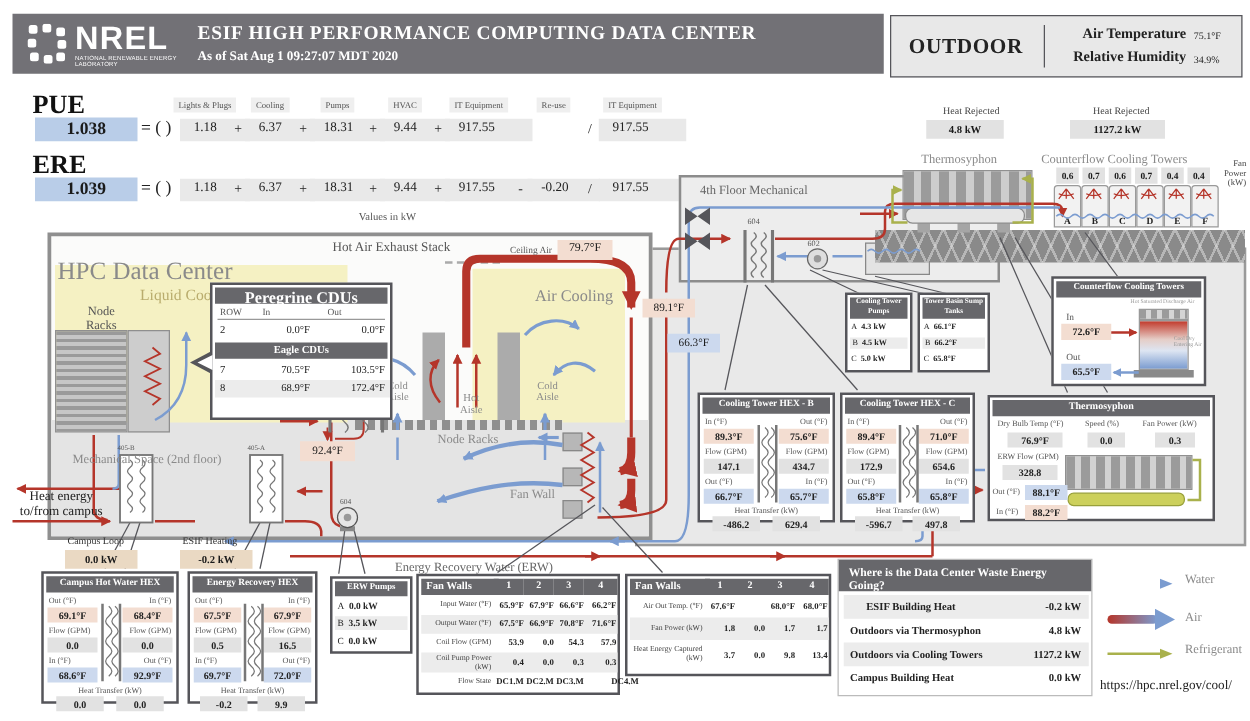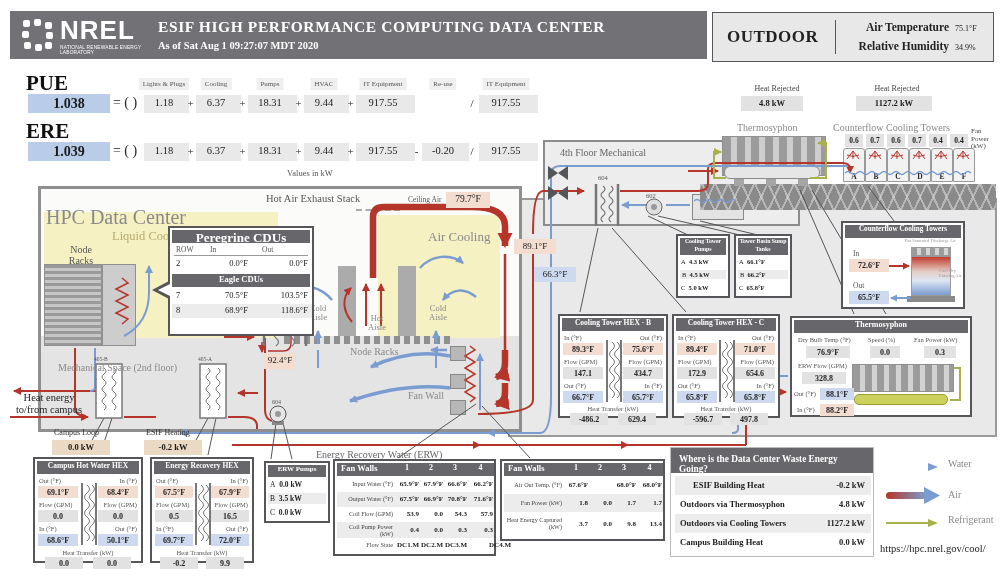--- a/index.html
+++ b/index.html
@@ -15,21 +15,21 @@
   .tanc{background:#ead9c3}
   .bluec{background:#b9cde8}
   .callout{position:absolute;background:#fff;border:2px solid #55555a;box-sizing:border-box;z-index:6}
   .btitle{position:absolute;left:2px;right:2px;background:#67676b;color:#fff;font-weight:bold;text-align:center}
   .hexlab{position:absolute;font-size:6.5px;color:#555}
   .hexchip{position:absolute;box-sizing:border-box;font-size:8px;font-weight:bold;text-align:center;padding-top:1.5px;height:12px}
   .fwhead{position:absolute;background:#67676b;color:#fff;font-weight:bold}
   .fwlab{position:absolute;font-size:6.2px;color:#444;text-align:right;line-height:1.15}
   .fwval{position:absolute;font-size:7px;font-weight:bold;text-align:right}
   .rowshade{background:#ececec}
-  .eqchip{position:absolute;background:#e9e9e9;font-size:10.5px;text-align:center;padding:2px 5px 0 0;height:16px}
+  .eqchip{position:absolute;background:#e9e9e9;font-size:10.5px;text-align:left;padding:2px 5px 0 11px;height:16px}
   .eqop{position:absolute;font-size:11px;text-align:center}
   .eqlab{position:absolute;background:#efefef;color:#555;font-size:7px;padding:2px 4px;white-space:nowrap;transform:translateX(-50%)}
   .tower{position:absolute;width:20px;height:32px;background:#f2f2f2;border:1px solid #9a9a9a;
          border-radius:3px 3px 0 0;z-index:2;text-align:center}
   .tower .lt{position:absolute;bottom:0;left:0;right:0;font-size:7.5px;font-weight:bold}
   .pill{position:absolute;background:#ababab;z-index:2}
   svg{display:block}
 </style>
 </head>
 <body>
@@ -148,21 +148,21 @@
 <div class="lab" style="left:852px;top:85px;width:90px;text-align:center;font-size:8px;color:#444">Heat Rejected</div>
 <div class="chip grayc" style="left:856px;top:96px;width:76px;height:15px;font-size:8.5px;font-weight:bold">1127.2 kW</div>
 <div class="lab glab" style="left:833px;top:122px;font-size:10px">Counterflow Cooling Towers</div>
 
 <div class="chip grayc" style="left:845px;top:134px;width:18px;height:13px;font-size:7.5px;font-weight:bold">0.6</div>
 <div class="chip grayc" style="left:866px;top:134px;width:18px;height:13px;font-size:7.5px;font-weight:bold">0.7</div>
 <div class="chip grayc" style="left:887px;top:134px;width:18px;height:13px;font-size:7.5px;font-weight:bold">0.6</div>
 <div class="chip grayc" style="left:908px;top:134px;width:18px;height:13px;font-size:7.5px;font-weight:bold">0.7</div>
 <div class="chip grayc" style="left:929px;top:134px;width:18px;height:13px;font-size:7.5px;font-weight:bold">0.4</div>
 <div class="chip grayc" style="left:950px;top:134px;width:18px;height:13px;font-size:7.5px;font-weight:bold">0.4</div>
-<div class="lab" style="left:971px;top:128px;width:26px;text-align:left;font-size:7px;color:#444">
+<div class="lab" style="left:971px;top:128px;width:26px;text-align:right;font-size:7px;color:#444">
   <div>Fan</div>
   <div>Power</div>
   <div>(kW)</div>
 </div>
 
 <div class="tower" style="left:843px;top:148px">
   <svg width="18" height="12">
       <path d="M9,2 L3,10 M9,2 L15,10 M9,2 L9,10 M3,6 Q9,9 15,6" stroke="#b5352a" fill="none" stroke-width="1"></path>
     </svg>
   <div class="lt">A</div>
@@ -361,21 +361,21 @@
 <div class="lab" style="left:6px;top:392px;width:86px;text-align:center;font-size:10.5px;color:#222;z-index:4">
   <div>Heat energy</div>
   <div>to/from campus</div>
 </div>
 <div class="lab" style="left:316px;top:449px;font-size:10px;color:#666;z-index:4">Energy Recovery Water (ERW)</div>
 
 <div class="lab" style="left:408px;top:196px;font-size:7.5px;z-index:4">Ceiling Air</div>
 <div class="chip warm" style="left:446px;top:192px;width:44px;height:16px;font-size:9.5px;z-index:4">79.7°F</div>
 <div class="chip warm" style="left:514px;top:239px;width:42px;height:15px;z-index:4">89.1°F</div>
 <div class="chip cool" style="left:534px;top:267px;width:42px;height:15px;z-index:4">66.3°F</div>
-<div class="chip warm" style="left:264px;top:353px;width:32px;height:16px;z-index:4">92.4°F</div>
+<div class="chip warm" style="left:240px;top:353px;width:44px;height:16px;z-index:4">92.4°F</div>
 
 <div class="lab" style="left:94px;top:356px;font-size:5.5px;z-index:4">405-B</div>
 <div class="lab" style="left:198px;top:356px;font-size:5.5px;z-index:4">405-A</div>
 <div class="lab" style="left:272px;top:399px;font-size:6px;z-index:4">604</div>
 <div class="lab" style="left:54px;top:429px;font-size:8px;color:#333;z-index:4">Campus Loop</div>
 <div class="chip tanc" style="left:52px;top:440px;width:58px;height:15px;font-size:8.5px;font-weight:bold;z-index:4">0.0 kW</div>
 <div class="lab" style="left:146px;top:429px;font-size:8px;color:#333;z-index:4">ESIF Heating</div>
 <div class="chip tanc" style="left:144px;top:440px;width:58px;height:15px;font-size:8.5px;font-weight:bold;z-index:4">-0.2 kW</div>
 
 <div class="a" style="left:152px;top:281px;width:0;height:0;border-top:9px solid transparent;border-bottom:9px solid transparent;border-right:17px solid #55555a;z-index:7"></div>
@@ -394,21 +394,21 @@
   </div>
   <div class="btitle" style="top:46px;height:13px;font-size:8.5px">Eagle CDUs</div>
   <div class="a" style="left:4px;top:62px;width:134px;height:13px;font-size:8.5px">
     <span class="a" style="left:2px">7</span>
     <span class="a" style="left:28px;width:46px;text-align:right">70.5°F</span>
     <span class="a" style="left:82px;width:52px;text-align:right">103.5°F</span>
   </div>
   <div class="a rowshade" style="left:2px;top:76px;width:140px;height:14px;font-size:8.5px">
     <span class="a" style="left:4px;top:1px">8</span>
     <span class="a" style="left:30px;top:1px;width:46px;text-align:right">68.9°F</span>
-    <span class="a" style="left:84px;top:1px;width:52px;text-align:right">118.6°F</span>
+    <span class="a" style="left:84px;top:1px;width:52px;text-align:right">172.4°F</span>
   </div>
 </div>
 
 <div class="callout" style="left:676px;top:234px;width:54px;height:64px">
   <div class="btitle" style="top:2px;height:17px;font-size:5.8px;line-height:1.3">Cooling Tower Pumps</div>
   <div class="a" style="left:3px;top:22px;font-size:6.5px"><span>A</span>&nbsp;&nbsp;<b>4.3 kW</b></div>
   <div class="a rowshade" style="left:2px;top:34px;width:46px;font-size:6.5px;padding:1px 2px"><span>B</span>&nbsp;&nbsp;<b>4.5 kW</b></div>
   <div class="a" style="left:3px;top:48px;font-size:6.5px"><span>C</span>&nbsp;&nbsp;<b>5.0 kW</b></div>
 </div>
 <div class="callout" style="left:734px;top:234px;width:58px;height:64px">
@@ -472,21 +472,21 @@
   <div class="hexchip warm" style="left:3px;top:27px;width:40px">69.1°F</div>
   <div class="hexlab" style="left:4px;top:42px">Flow (GPM)</div>
   <div class="hexchip grayc" style="left:3px;top:51px;width:40px">0.0</div>
   <div class="hexlab" style="left:4px;top:66px">In (°F)</div>
   <div class="hexchip cool" style="left:3px;top:75px;width:40px">68.6°F</div>
   <div class="hexlab" style="right:4px;top:18px">In (°F)</div>
   <div class="hexchip warm" style="right:3px;top:27px;width:40px">68.4°F</div>
   <div class="hexlab" style="right:4px;top:42px">Flow (GPM)</div>
   <div class="hexchip grayc" style="right:3px;top:51px;width:40px">0.0</div>
   <div class="hexlab" style="right:4px;top:66px">Out (°F)</div>
-  <div class="hexchip cool" style="right:3px;top:75px;width:40px">50.1°F</div>
+  <div class="hexchip cool" style="right:3px;top:75px;width:40px">92.9°F</div>
   <svg class="a" style="left:44px;top:22px" width="20" height="66" viewBox="0 0 20 66">
     <path d="M3,2 V64 M17,2 V64" stroke="#777" stroke-width="2" fill="none"></path>
     <path d="M8,4 q5,4 0,8 q-5,4 0,8 q5,4 0,8 q-5,4 0,8 q5,4 0,8 q-5,4 0,8 q5,4 0,8" stroke="#777" stroke-width="1" fill="none"></path>
     <path d="M13,4 q5,4 0,8 q-5,4 0,8 q5,4 0,8 q-5,4 0,8 q5,4 0,8 q-5,4 0,8 q5,4 0,8" stroke="#777" stroke-width="1" fill="none"></path>
   </svg>
   <div class="hexlab" style="left:0;right:0;top:90px;text-align:center">Heat Transfer (kW)</div>
   <div class="hexchip grayc" style="left:10px;top:98px;width:38px">0.0</div>
   <div class="hexchip grayc" style="right:10px;top:98px;width:38px">0.0</div>
 </div>
 

